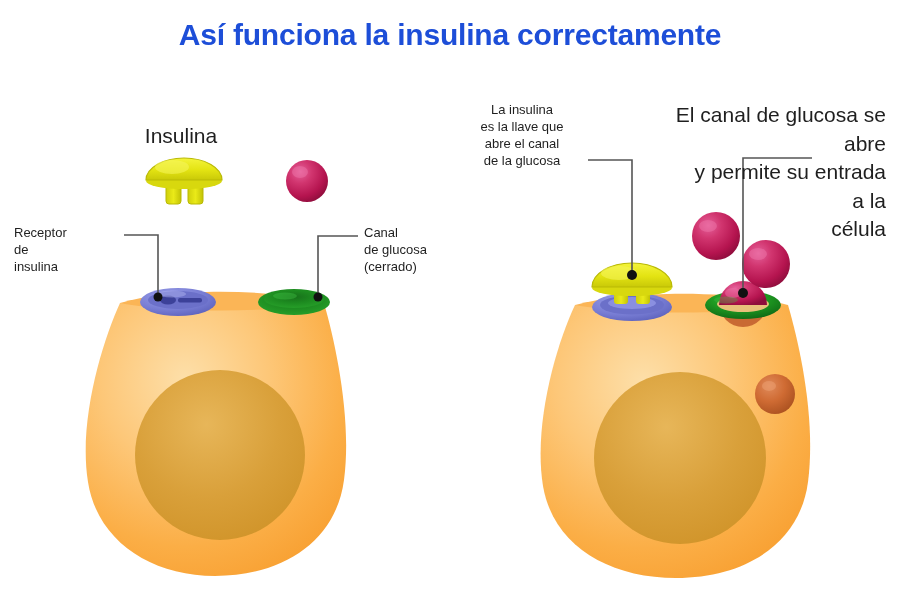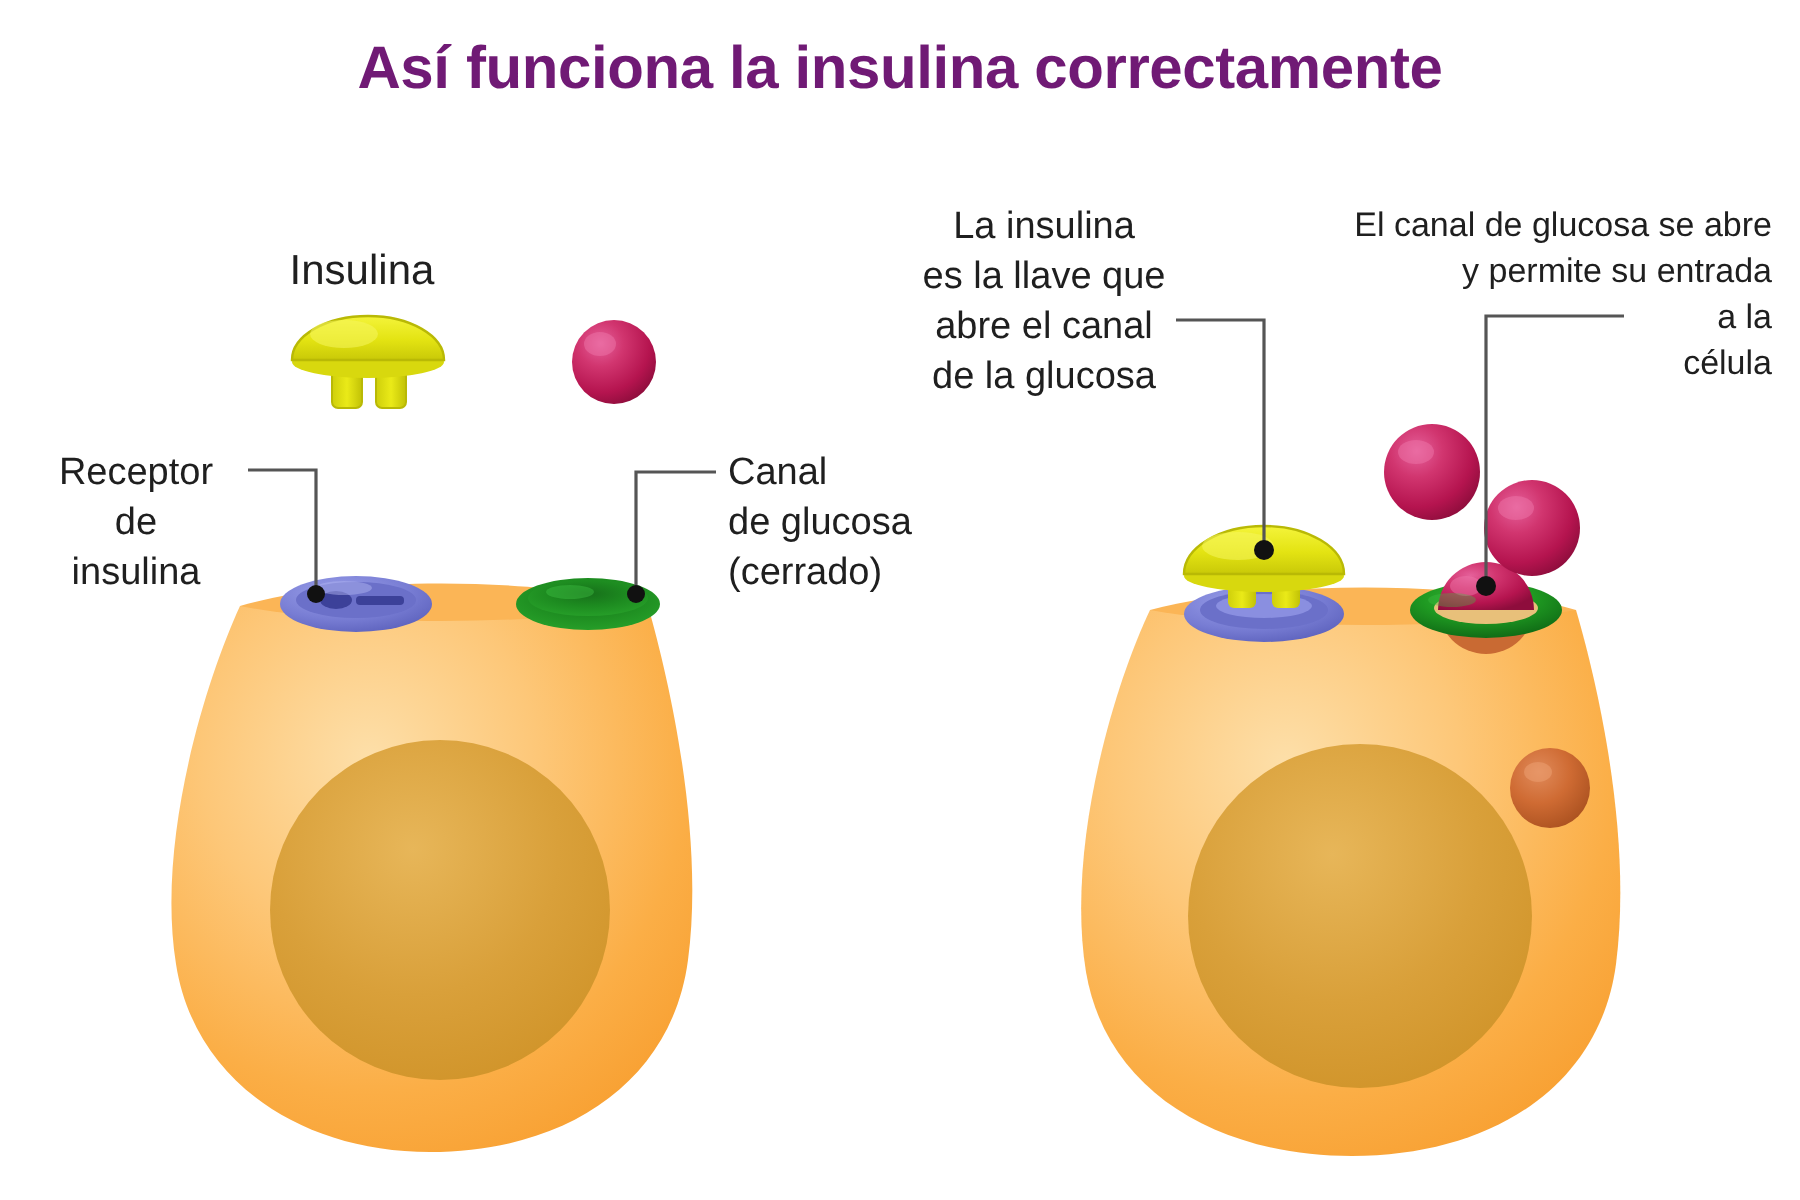--- a/index.html
+++ b/index.html
@@ -21,31 +21,31 @@
   }
   #title {
     position: absolute;
     left: 0;
     top: 18px;
     width: 900px;
     text-align: center;
     font-size: 30px;
     font-weight: bold;
     letter-spacing: -0.2px;
-    color: #701a75;
+    color: #1d4ed8;
   }
   .lbl {
     position: absolute;
-    font-size: 19px;
+    font-size: 13px;
     line-height: 1.32;
     color: #1f1f1f;
     white-space: pre-line;
   }
   .lbl.small {
-    font-size: 17px;
+    font-size: 21px;
     line-height: 1.36;
   }
   .legend-title {
     position: absolute;
     font-size: 21px;
     color: #1f1f1f;
     text-align: center;
   }
   svg.art {
     position: absolute;
@@ -222,21 +222,21 @@
     </g>
     <g stroke="#555555" stroke-width="1.6" fill="none">
       <path d="M812 158 L 743 158 L 743 290"></path>
       <circle cx="743" cy="293" r="5" fill="#111111" stroke="none"></circle>
     </g>
   </svg>
 
   <div class="legend-title" style="left:116px; top:124px; width:130px;">Insulina</div>
 
 
-  <div class="lbl" style="left:14px; top:224px; width:108px; text-align:center;">Receptor
+  <div class="lbl" style="left:14px; top:224px; width:108px; ">Receptor
 de
 insulina</div>
 
   <div class="lbl" style="left:364px; top:224px; width:110px; ">Canal
 de glucosa
 (cerrado)</div>
 
   <div class="lbl" style="left:452px; top:101px; width:140px; text-align:center;">La insulina
 es la llave que
 abre el canal

